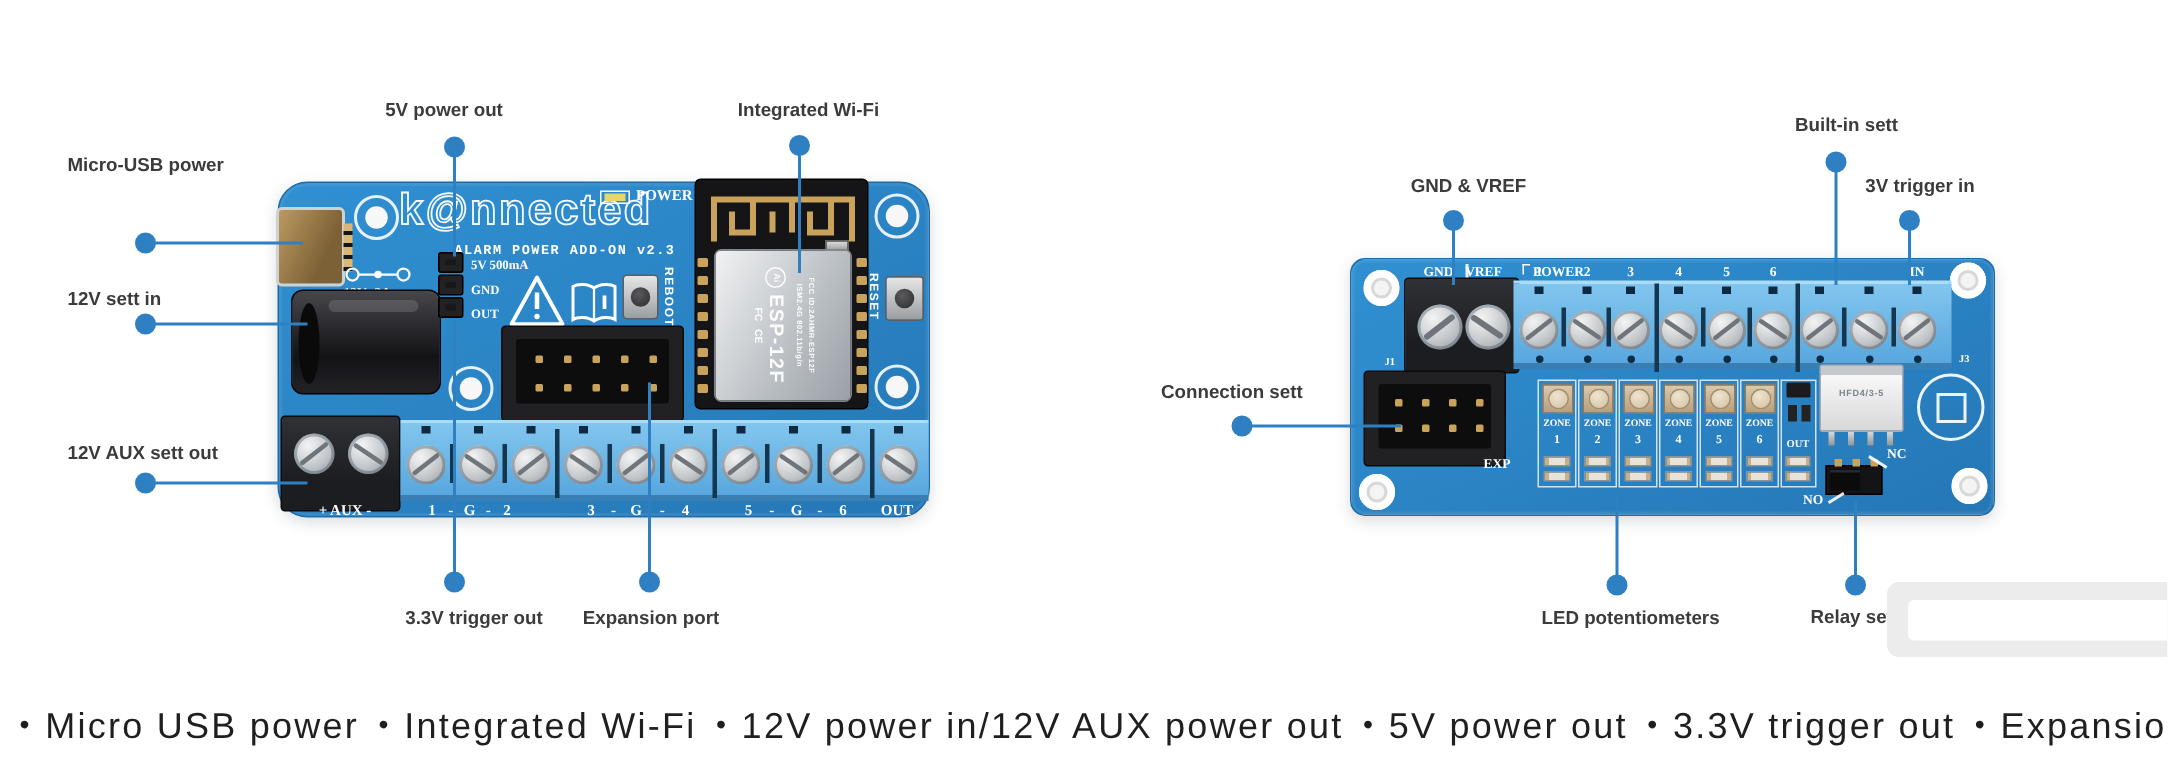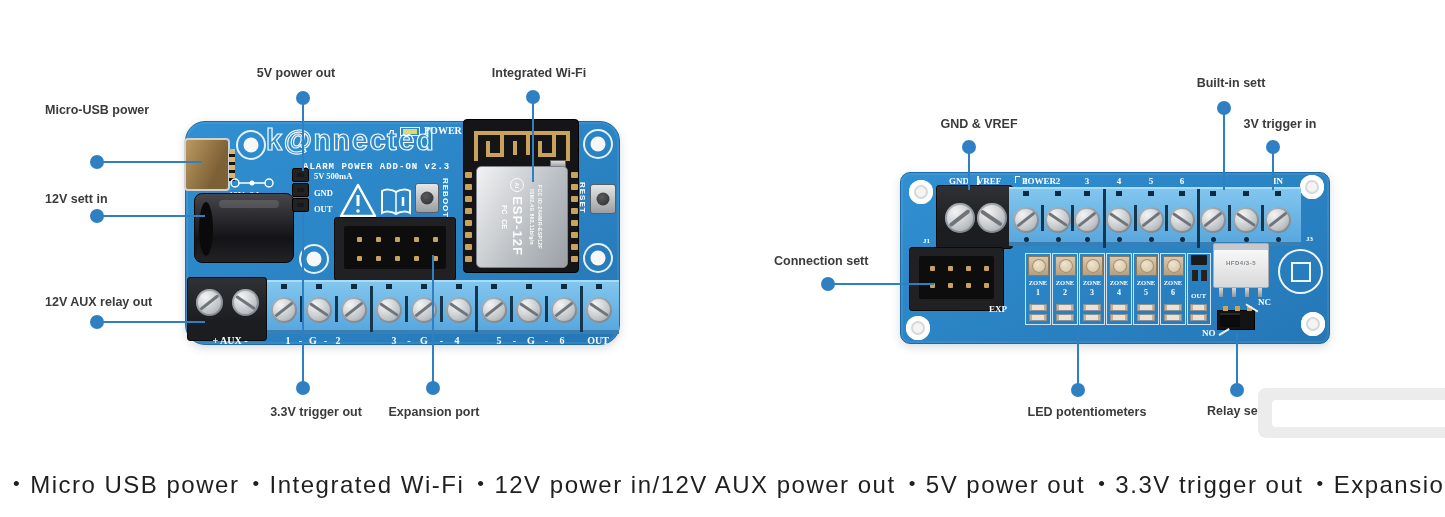--- a/index.html
+++ b/index.html
@@ -433,21 +433,21 @@
       <div class="callout-line" style="left: 302px; top: 104px; width: 2px; height: 67px;"></div>
       <div class="callout-label" style="left: 539px; top: 66px; transform: translateX(-50%);">Integrated Wi-Fi</div>
       <div class="callout-dot" style="left: 526px; top: 90px;"></div>
       <div class="callout-line" style="left: 532px; top: 103px; width: 2px; height: 79px;"></div>
       <div class="callout-label" style="left: 45px; top: 103px;">Micro-USB power</div>
       <div class="callout-dot" style="left: 90px; top: 155px;"></div>
       <div class="callout-line" style="left: 103px; top: 161px; width: 99px; height: 2px;"></div>
       <div class="callout-label" style="left: 45px; top: 192px;">12V sett in</div>
       <div class="callout-dot" style="left: 90px; top: 209px;"></div>
       <div class="callout-line" style="left: 103px; top: 215px; width: 102px; height: 2px;"></div>
-      <div class="callout-label" style="left: 45px; top: 295px;">12V AUX relay out</div>
+      <div class="callout-label" style="left: 45px; top: 295px;">12V AUX sett out</div>
       <div class="callout-dot" style="left: 90px; top: 315px;"></div>
       <div class="callout-line" style="left: 103px; top: 321px; width: 102px; height: 2px;"></div>
       <div class="callout-label" style="left: 316px; top: 405px; transform: translateX(-50%);">3.3V trigger out</div>
       <div class="callout-dot" style="left: 296px; top: 381px;"></div>
       <div class="callout-line" style="left: 302px; top: 213px; width: 2px; height: 169px;"></div>
       <div class="callout-label" style="left: 434px; top: 405px; transform: translateX(-50%);">Expansion port</div>
       <div class="callout-dot" style="left: 426px; top: 381px;"></div>
       <div class="callout-line" style="left: 432px; top: 255px; width: 2px; height: 127px;"></div>
       <div class="callout-label" style="left: 979px; top: 117px; transform: translateX(-50%);">GND &amp; VREF</div>
       <div class="callout-dot" style="left: 962px; top: 140px;"></div>

